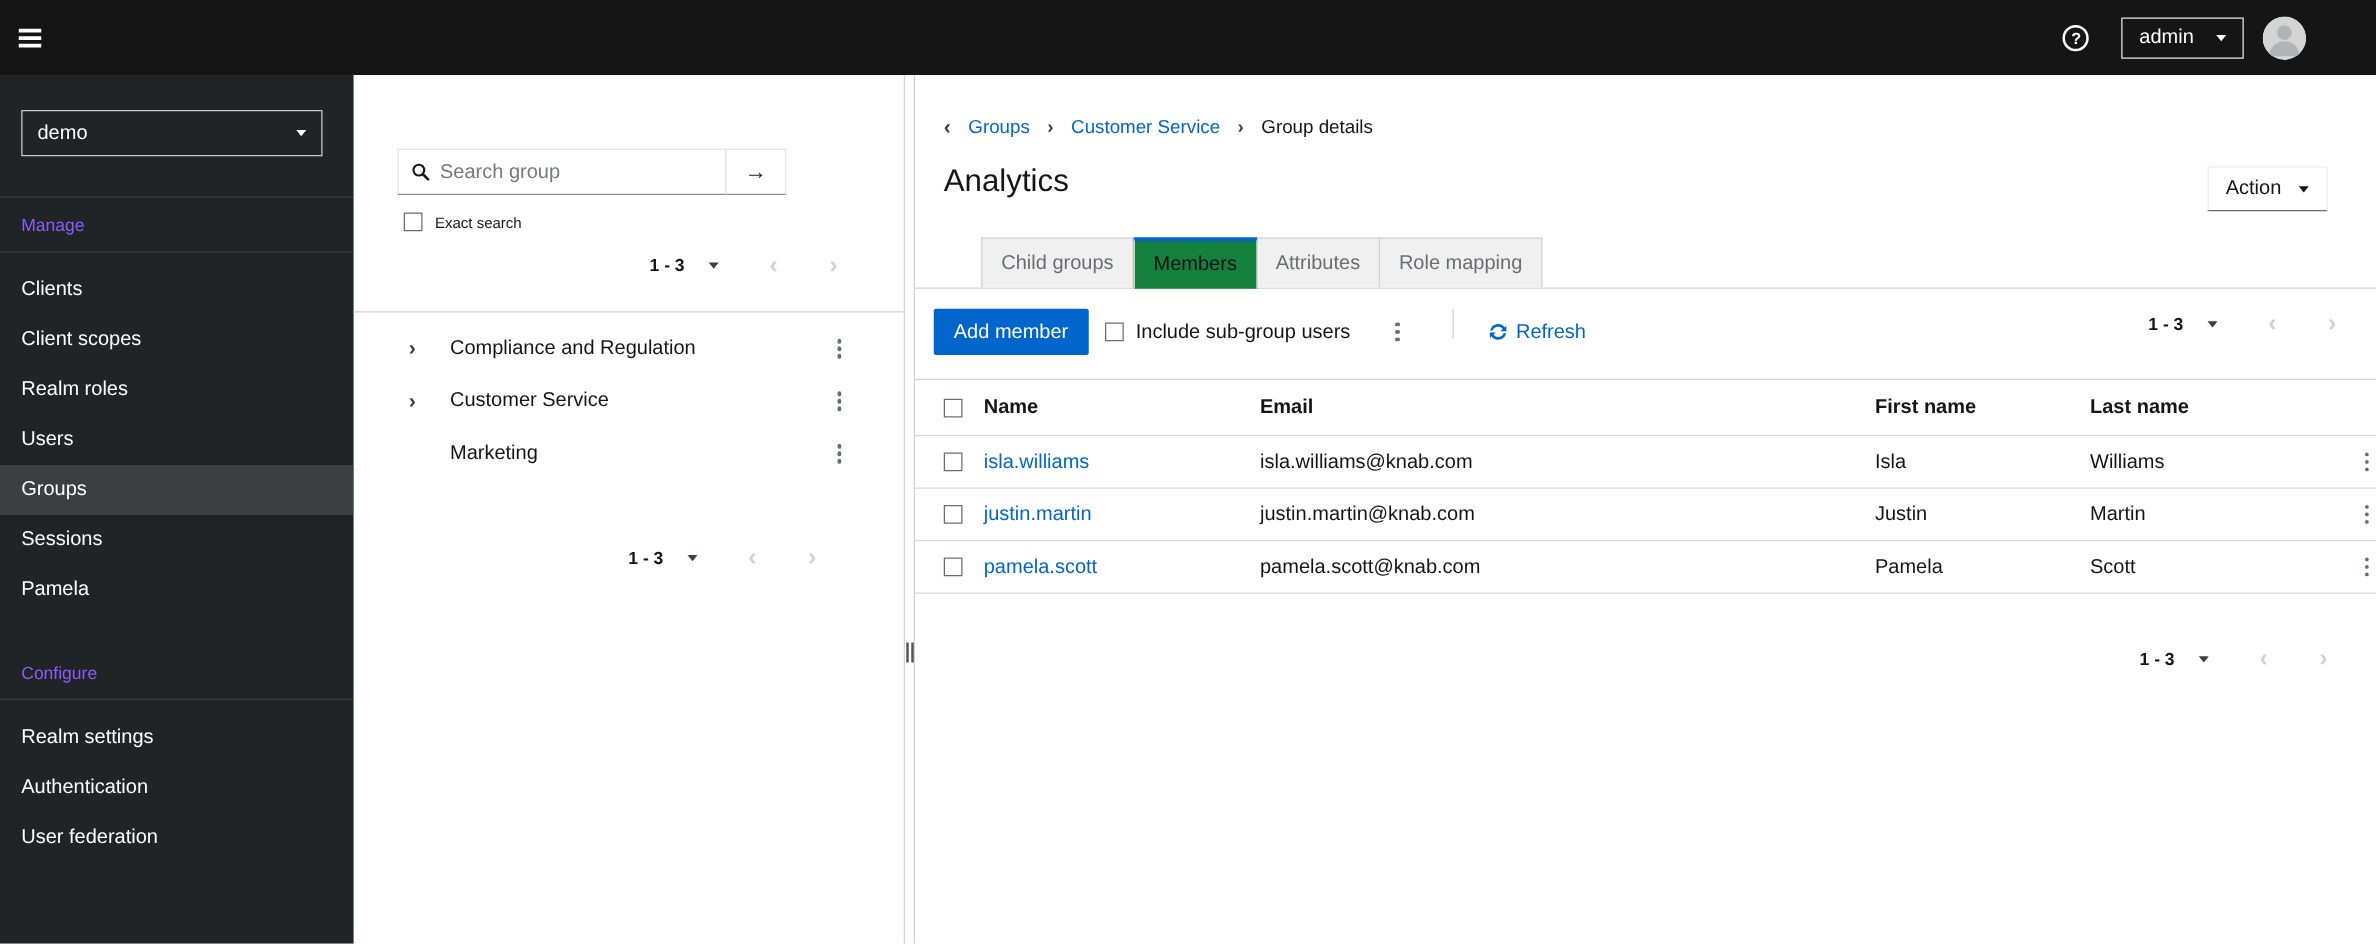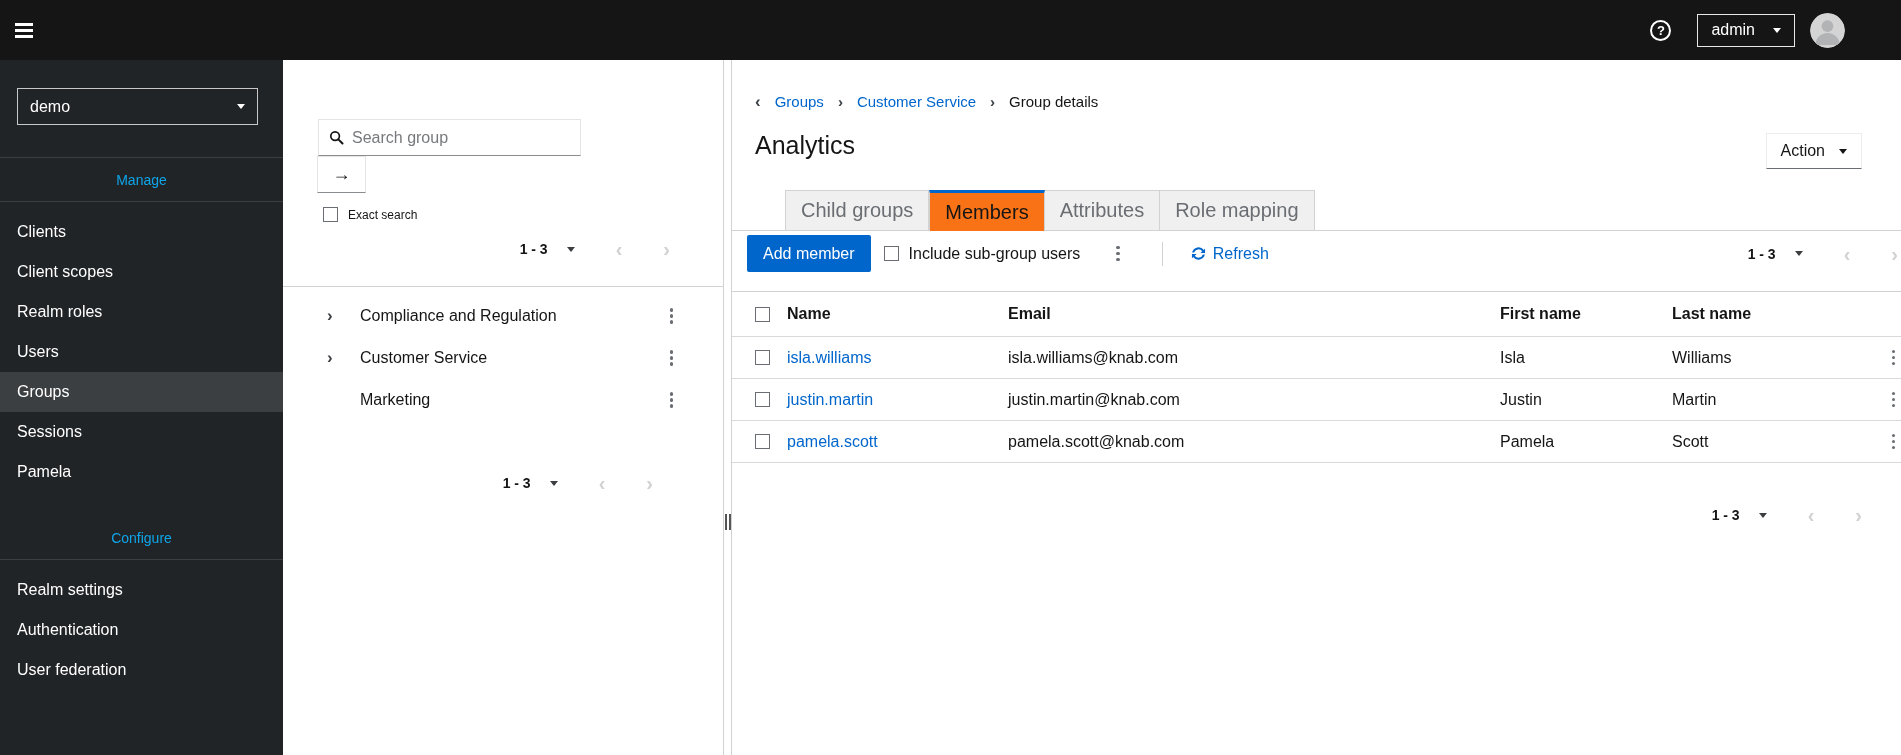--- a/index.html
+++ b/index.html
@@ -48,34 +48,34 @@
     background:#212427; color:#fff;
   }
   .realm-selector {
     margin:28px 9px 0 17px; width:241px; height:37px; background:transparent;
     border:1px solid #c8c8c8; color:#fff; font-size:16px; font-family:inherit;
     display:flex; align-items:center; padding:0 12px; cursor:pointer;
   }
   .realm-selector .caret { margin-left:auto; }
   .nav-divider { border-top:1px solid #3c3f42; margin-top:32px; }
   .nav-divider.tight { margin-top:0; }
-  .nav-section-title { padding:14px 17px 13px 17px; font-size:14px; color:#0ea5e9;text-align:center; }
+  .nav-section-title { padding:14px 17px 13px 17px; font-size:14px; color:#8b5cf6; }
   .nav-section-title.configure { padding-top:38px; }
   .navlist { list-style:none; margin:0; padding:10px 0 0 0; }
   .navlist li {
     height:40px; display:flex; align-items:center; padding-left:17px;
     font-size:16px; color:#fff; cursor:pointer;
   }
   .navlist li.current { background:#3c3f42; }
 
   
   .tree-panel {
     position:absolute; left:283px; top:60px; width:440px; height:695px; background:#fff;
   }
-  .search-row { display:flex; margin:59px 0 0 35px;flex-direction:column; }
+  .search-row { display:flex; margin:59px 0 0 35px; }
   .search-input-wrap {
     position:relative; width:263px; height:37px;
     border:1px solid #e4e4e4; border-bottom-color:#8a8d90; background:#fff;
   }
   .search-input-wrap svg { position:absolute; left:10px; top:10px; }
   .search-input-wrap input {
     border:none; outline:none; width:100%; height:100%; padding-left:33px;
     font-size:16px; font-family:inherit; color:#151515; background:transparent;
   }
   .search-input-wrap input::placeholder { color:#77797c; opacity:1; }
@@ -133,30 +133,30 @@
     position:absolute; top:73px; right:39px; height:36px; padding:0 14px;
     background:#fff; border:1px solid #ededed; border-bottom:1px solid #6a6e73;
     font-size:16px; font-family:inherit; color:#151515; display:flex;
     align-items:center; cursor:pointer;
   }
   .action-btn .caret { margin-left:14px; }
 
   .tabs { display:flex; align-items:flex-end; margin-top:30px; padding-left:53px; border-bottom:1px solid #d2d2d2; }
   .tab {
     height:40px; display:flex; align-items:center; padding:0 15px;
-    background:#f0f0f0; color:#6a6e73; font-size:20px; cursor:pointer;
+    background:#f0f0f0; color:#6a6e73; font-size:16px; cursor:pointer;
     border-top:1px solid #d2d2d2; border-right:1px solid #d2d2d2;
   }
   .tab:first-child { border-left:1px solid #d2d2d2; }
   .tab.selected {
-    background:#f97316; color:#151515; border-top:3px solid #0066cc;
+    background:#15803d; color:#151515; border-top:3px solid #0066cc;
     height:41px; margin-bottom:-1px; border-left:1px solid #d2d2d2;
   }
 
-  .toolbar { display:flex; align-items:center; margin-top:4px; height:37px; padding:0 3px 0 15px; }
+  .toolbar { display:flex; margin-top:16px; height:37px; padding:0 32px 0 15px; }
   .add-member-btn {
     height:37px; padding:0 16px; background:#0066cc; color:#fff; border:none;
     border-radius:2px; font-size:16px; font-family:inherit; cursor:pointer;
   }
   .include-row { display:flex; align-items:center; margin-left:13px; cursor:pointer; }
   .include-row .label { margin-left:10px; font-size:16px; color:#151515; }
   .toolbar .kebab { margin-left:30px; }
   .vdiv { width:1px; height:24px; background:#d2d2d2; margin-left:36px; }
   .refresh { display:flex; align-items:center; margin-left:28px; color:#0066cc; cursor:pointer; }
   .refresh .rlabel { margin-left:7px; font-size:16px; }

